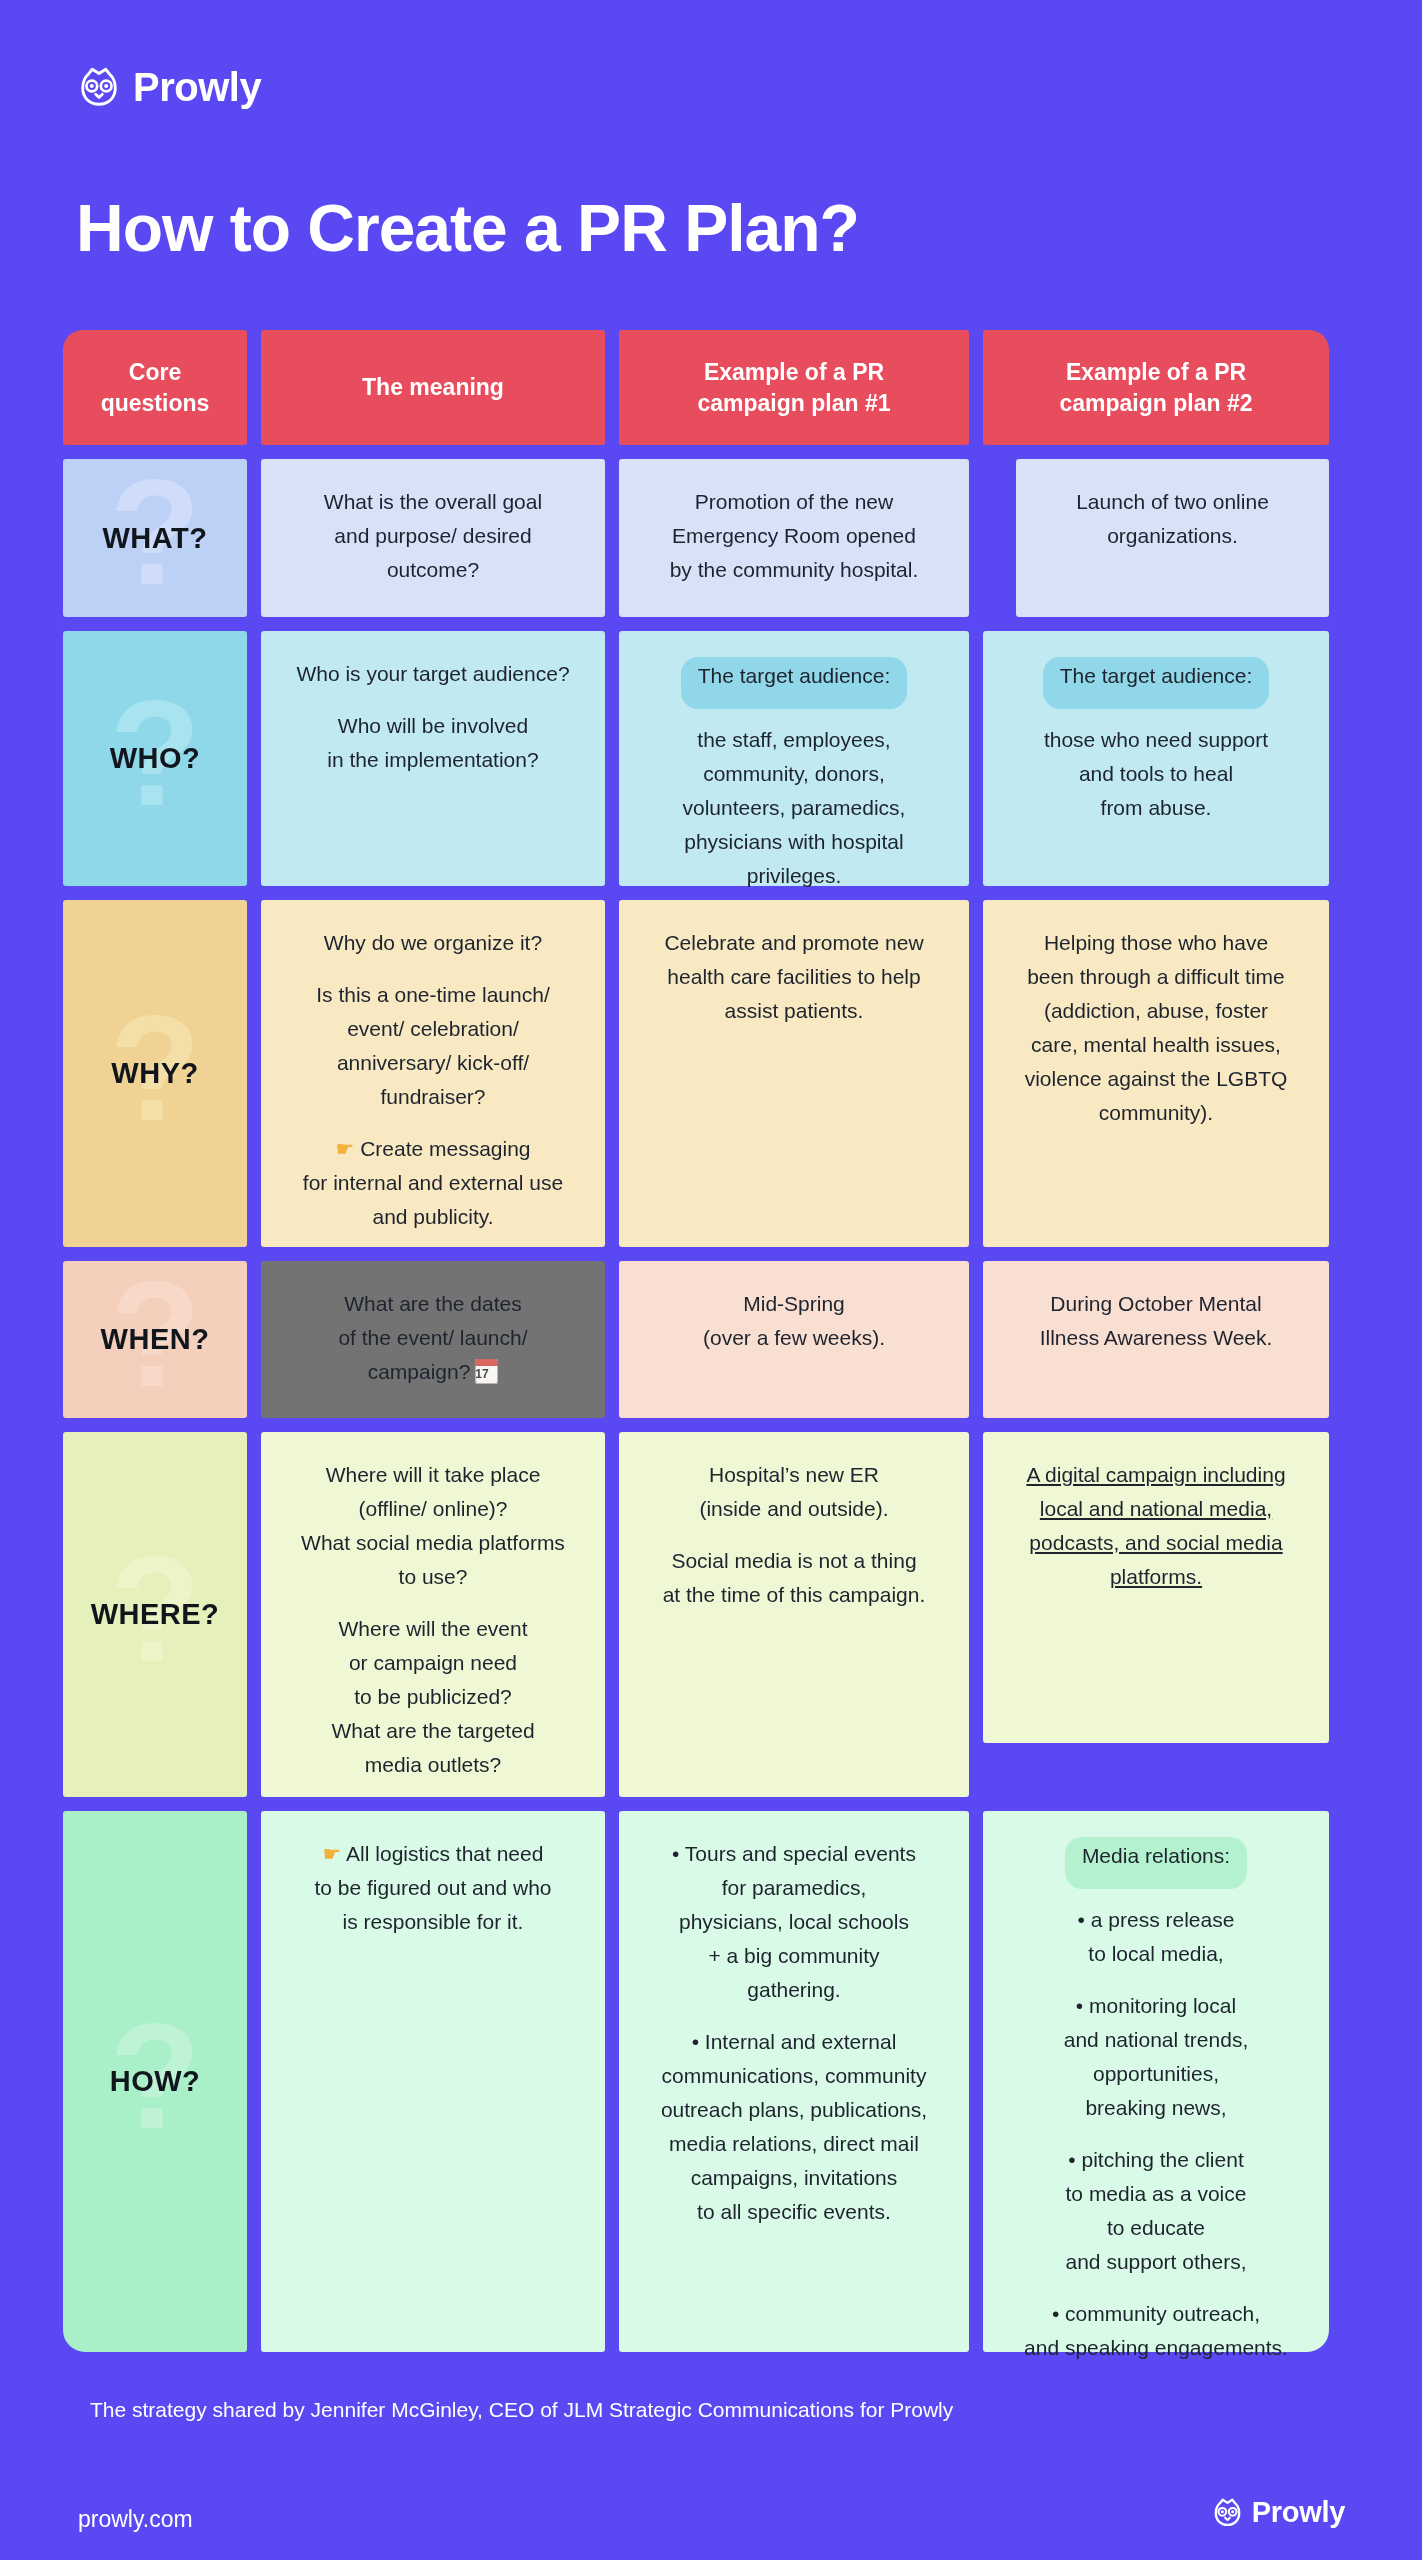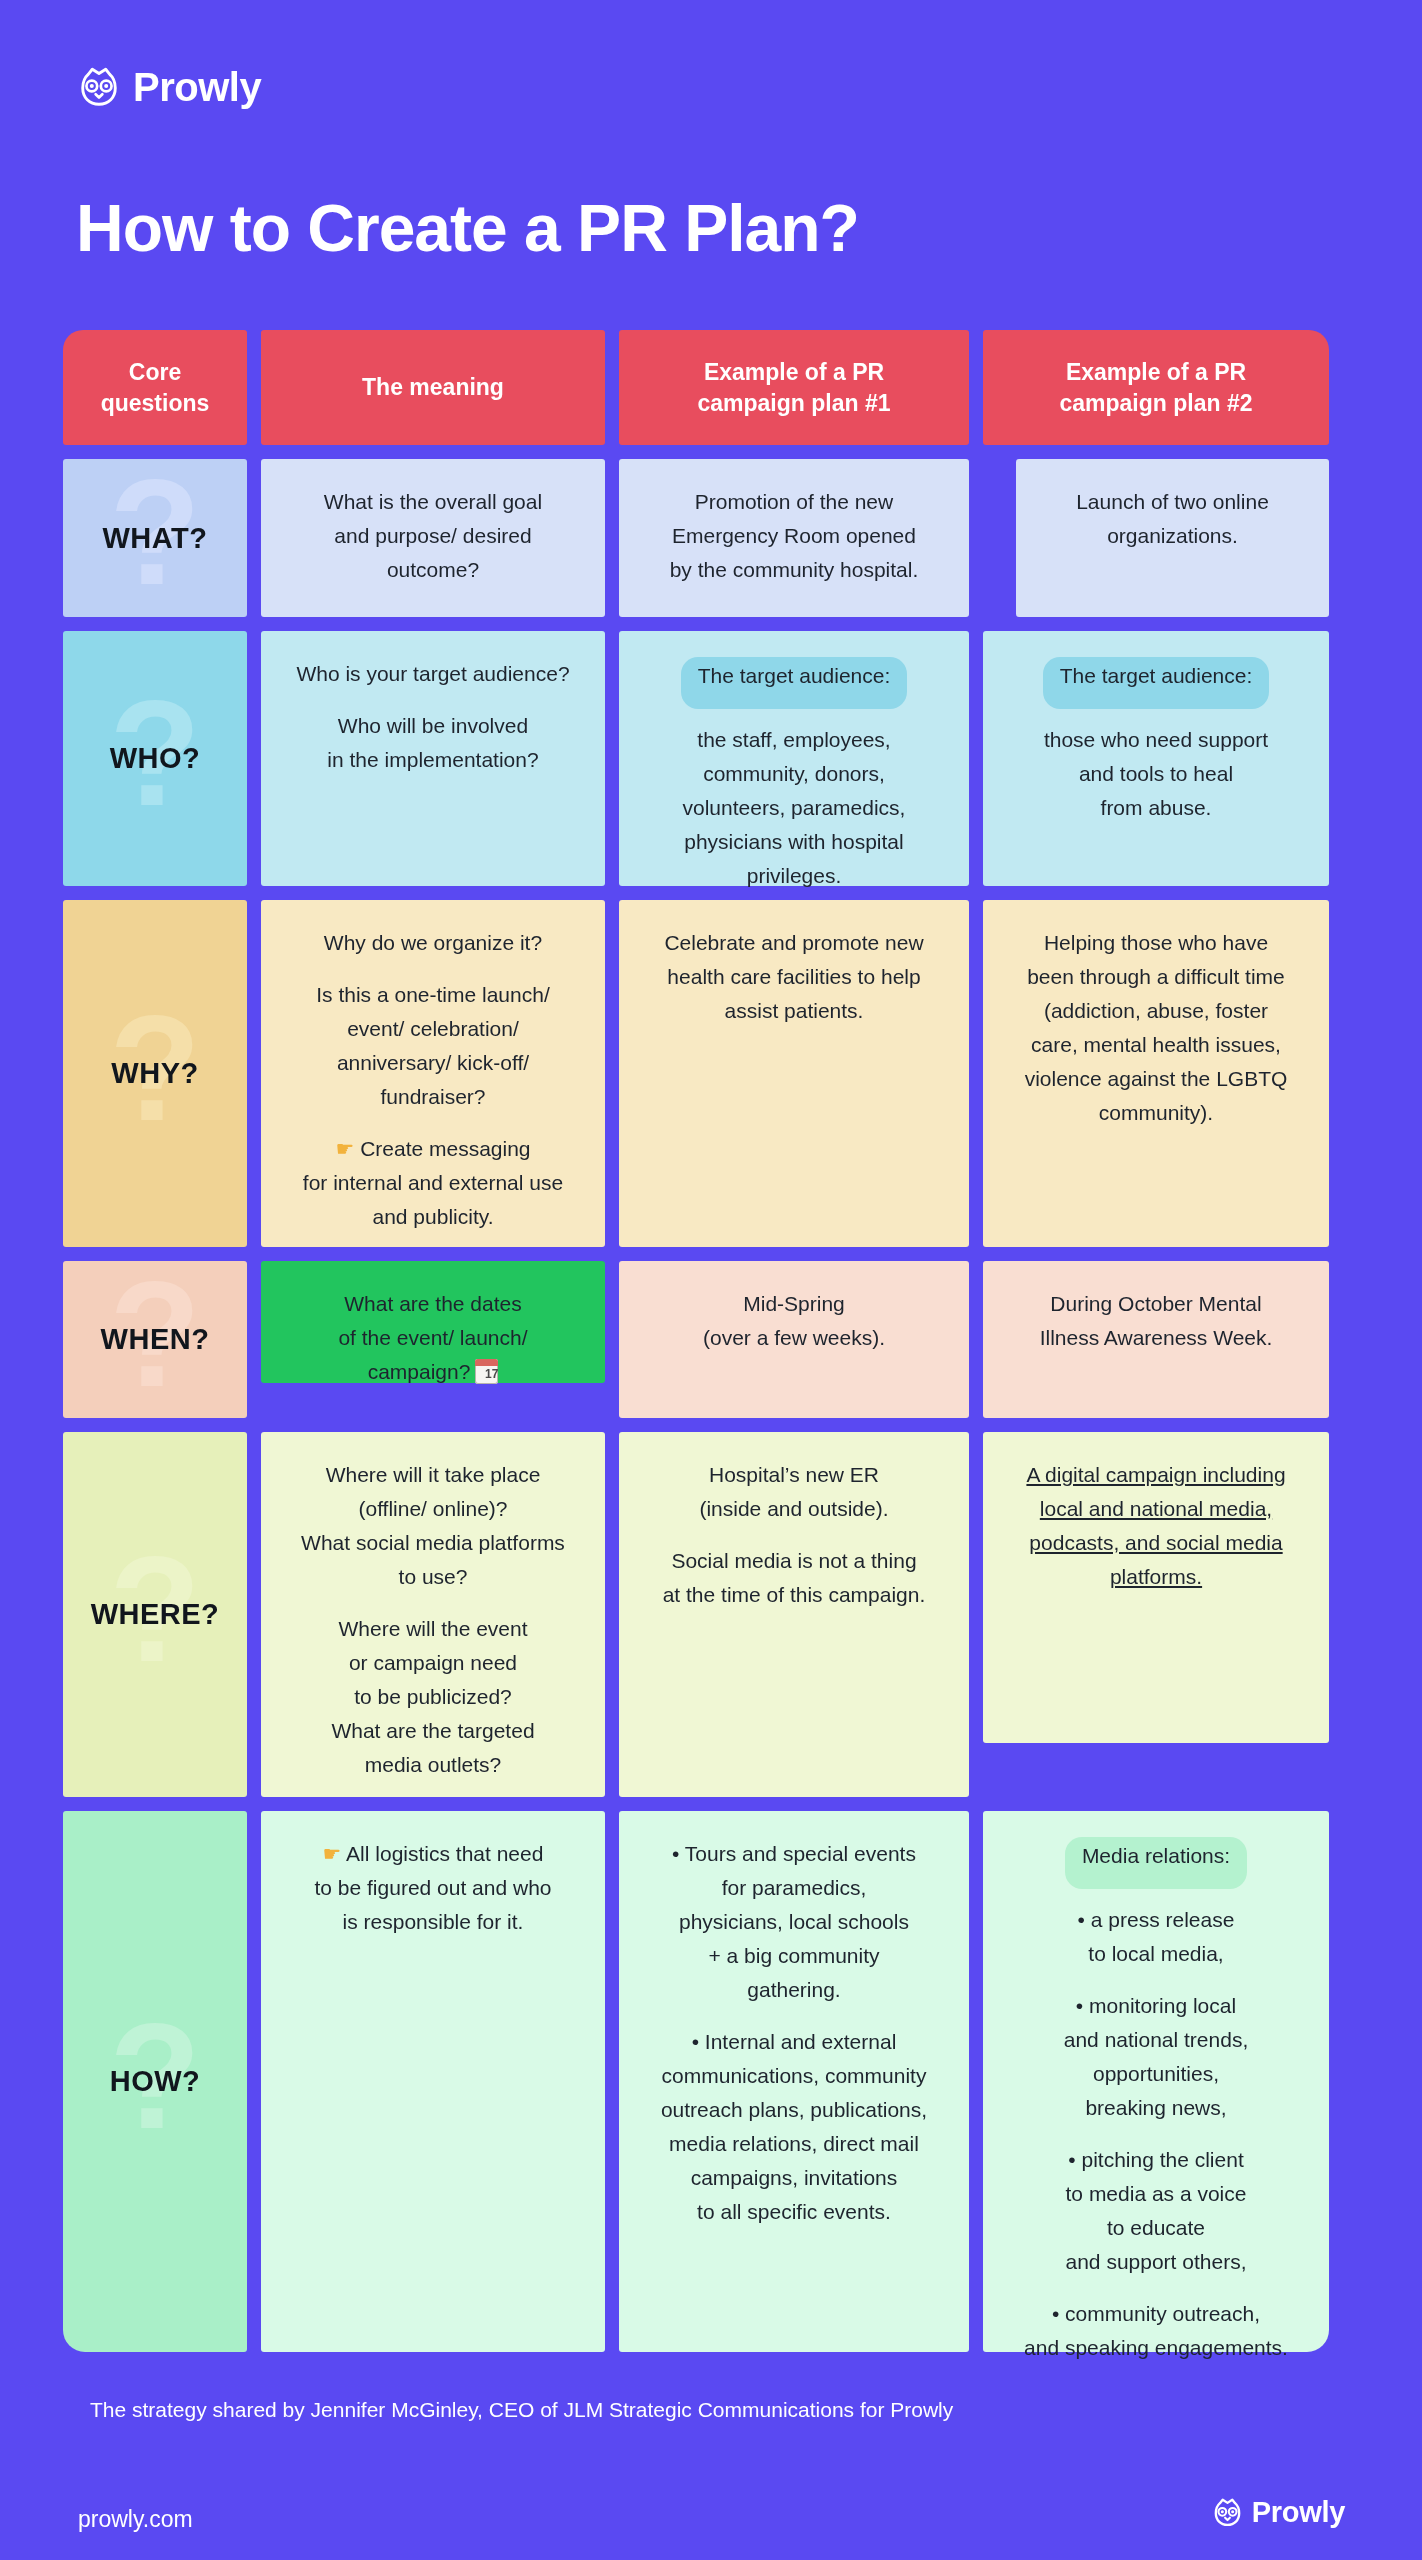--- a/index.html
+++ b/index.html
@@ -46,21 +46,21 @@
   .pill-line { margin:0 0 14px; }
   .pill { display:inline-block; padding:2px 17px 16px; border-radius:17px; }
   .pointer { color:#f2b23c; }
   
   .cal {
     display:inline-block; width:23px; height:25px;
     background:#f7f6f3; border-radius:3px; margin-left:5px; vertical-align:-5px;
     box-shadow:inset 0 0 0 1px #b9b4ae; overflow:hidden;
   }
   .cal-top { display:block; height:7px; background:#d9675f; }
-  .cal-day { display:block; font-size:12px; line-height:16px; font-weight:700; color:#4a4a4a; text-align:right; }
+  .cal-day { display:block; font-size:12px; line-height:16px; font-weight:700; color:#4a4a4a; text-align:left; }
   
   .footer-note { position:absolute; left:78px; top:2398px; color:#fff; font-size:21px; font-weight:500;margin-left:12px; }
   .footer-site { position:absolute; left:78px; top:2506px; color:#fff; font-size:23px; font-weight:500; }
   .owl-svg { display:block; }
 </style>
 </head>
 <body>
 
 <div class="logo-row">
   <span>
@@ -160,21 +160,21 @@
 care, mental health issues,
 violence against the LGBTQ
 community).</p>
       </div>
     </div>
     <div class="trow" style="height: 157px;">
       <div class="cell qcell" style="background: rgb(244, 207, 187);">
         <span class="wm" style="color: rgb(248, 217, 201);">?</span>
         <span class="qlabel">WHEN?</span>
       </div>
-      <div class="cell ccell" style="background: #22c55e; height: 122px;">
+      <div class="cell ccell" style="background: #737373; height: 157px;">
         <p>What are the dates
 of the event/ launch/
 campaign?<span class="cal"><span class="cal-top"></span><span class="cal-day">17</span></span></p>
       </div>
       <div class="cell ccell" style="background: rgb(249, 222, 210); height: 157px;">
         <p>Mid-Spring
 (over a few weeks).</p>
       </div>
       <div class="cell ccell" style="background: rgb(249, 222, 210); height: 157px;">
         <p>During October Mental

